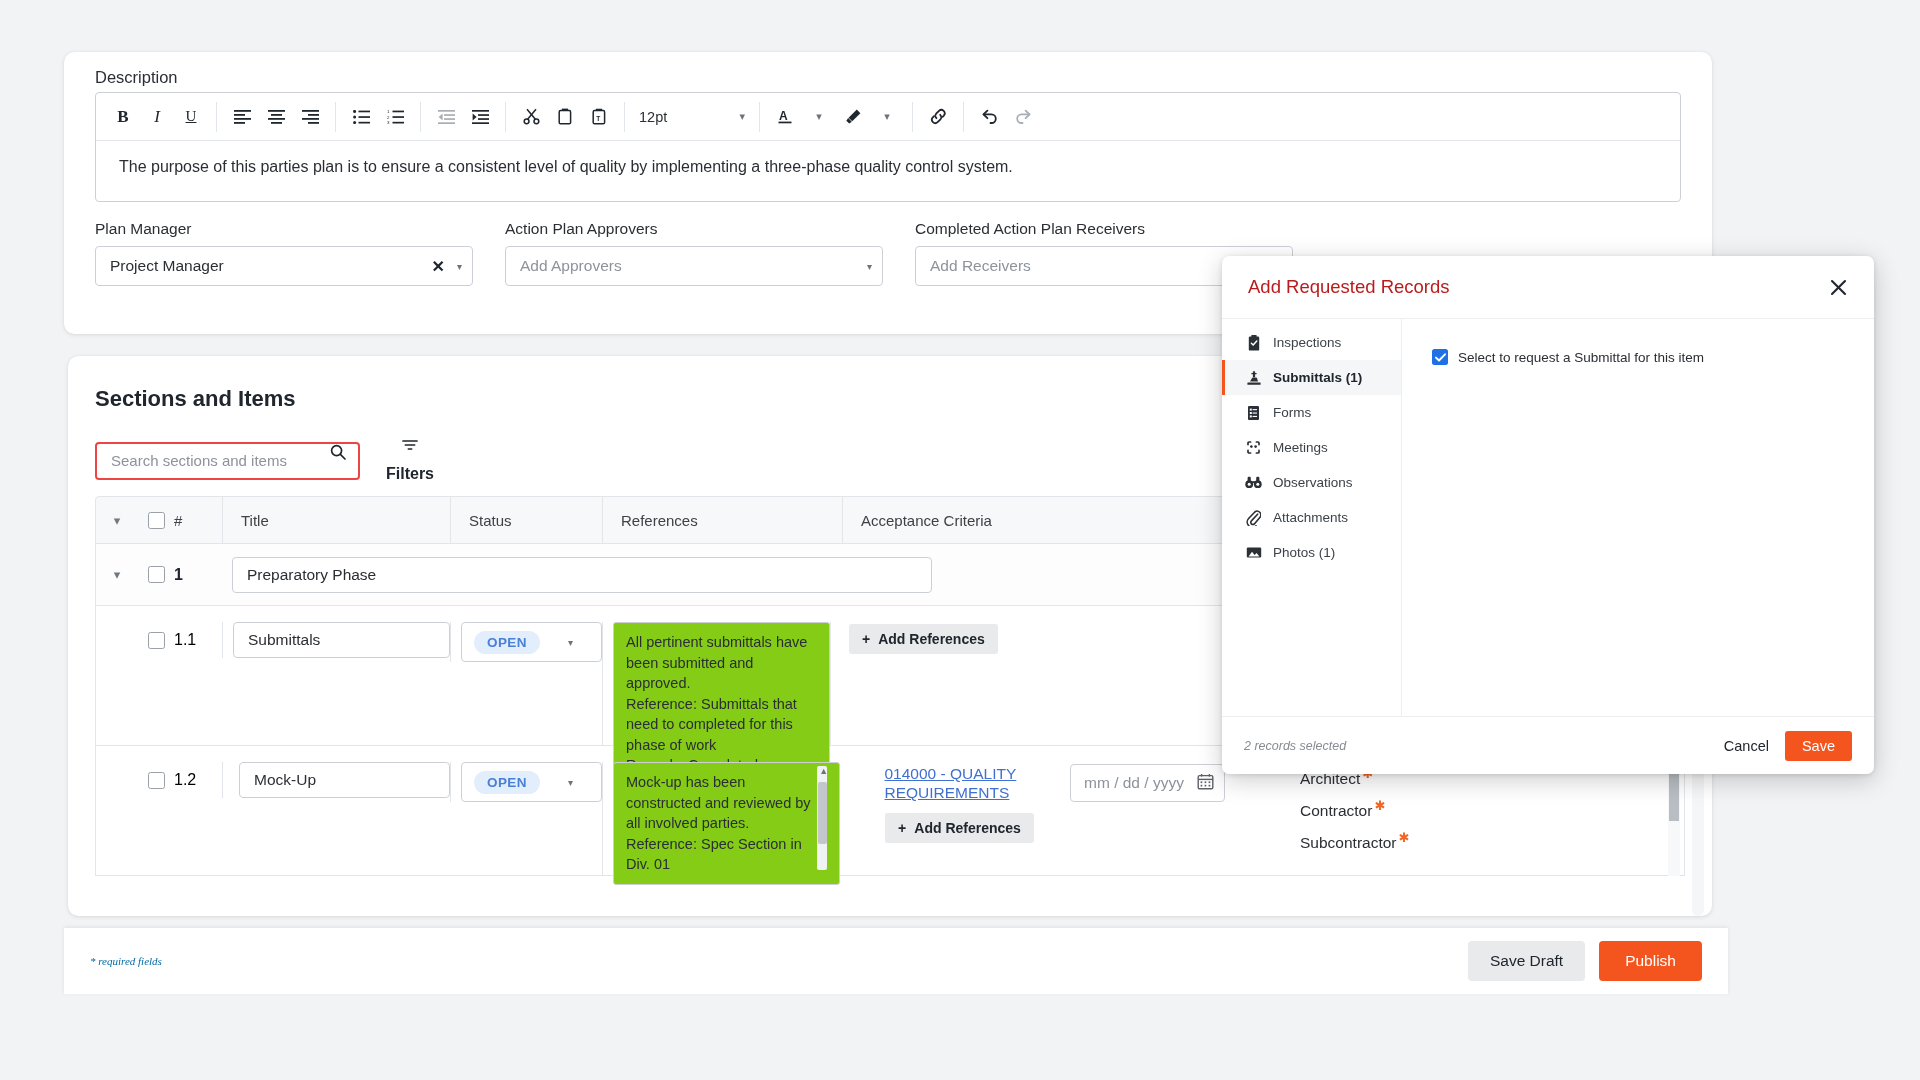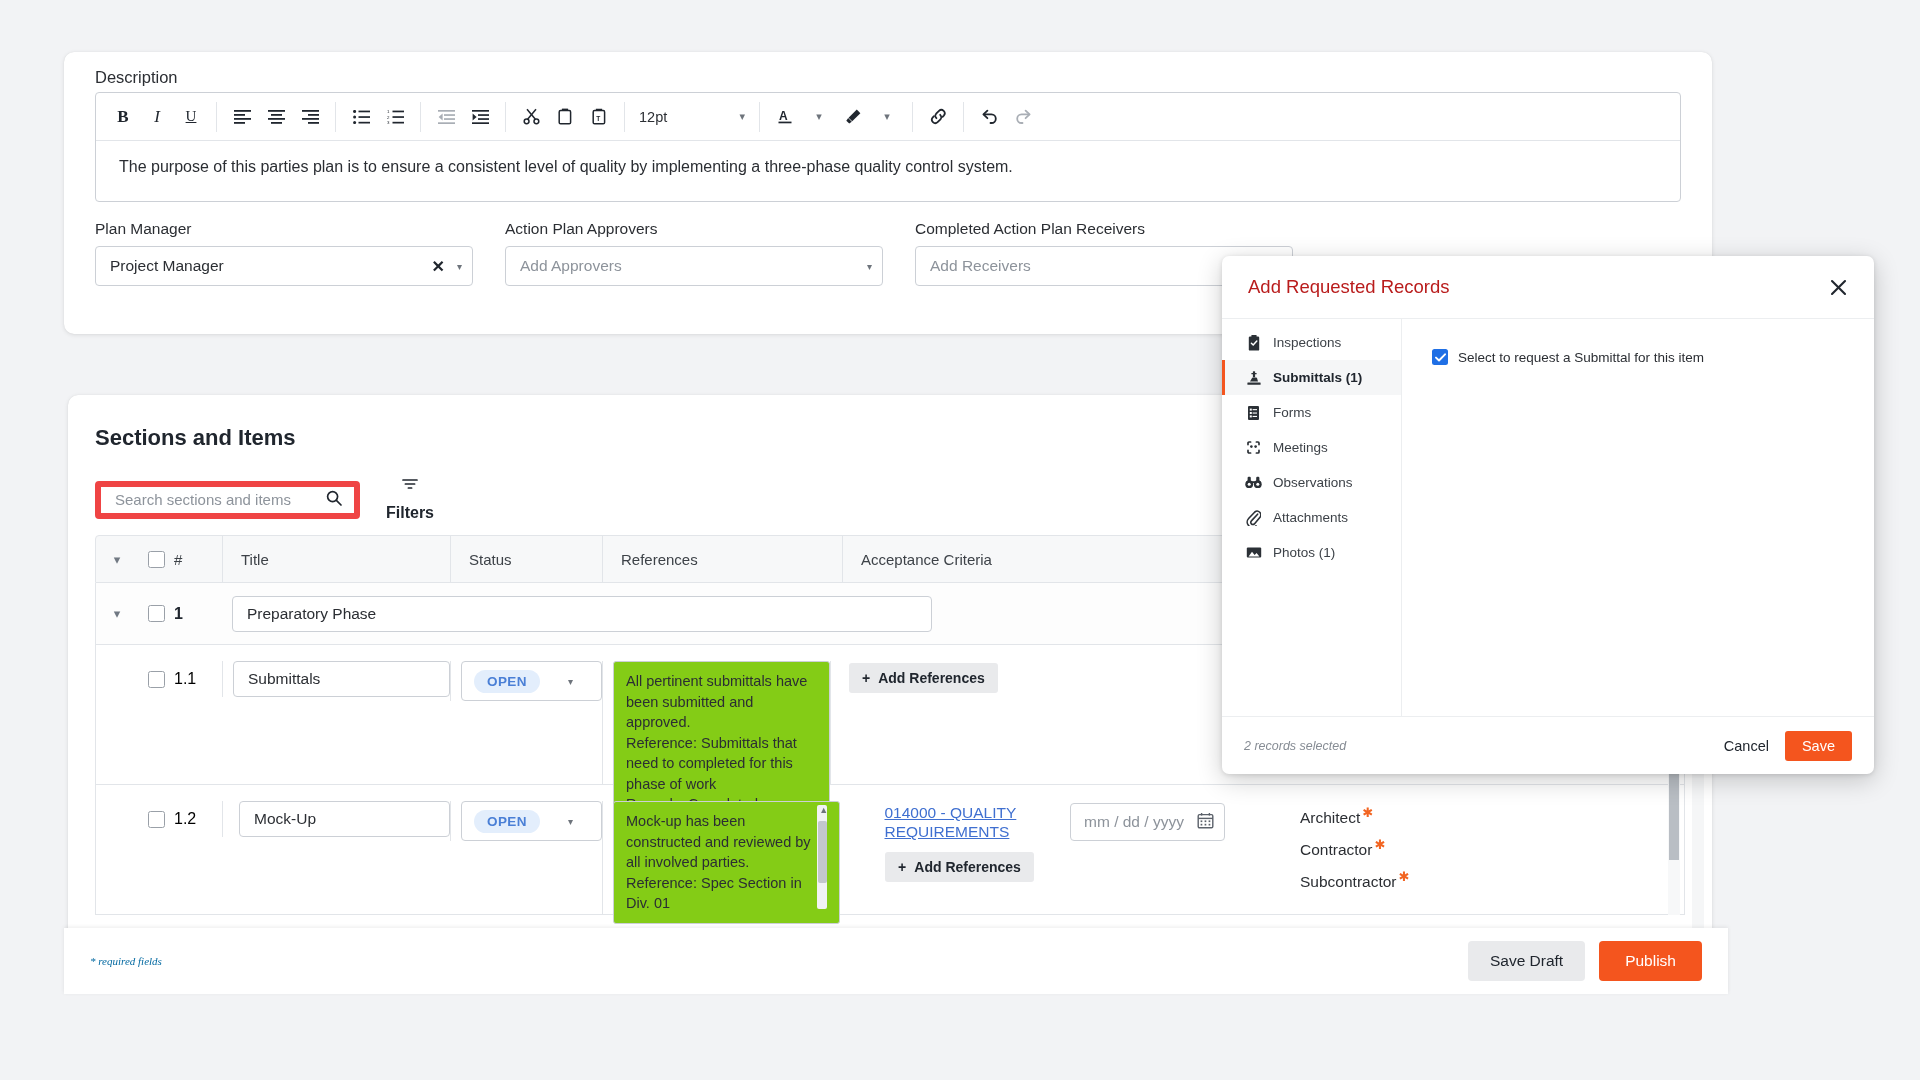--- a/index.html
+++ b/index.html
@@ -60,29 +60,29 @@
     border: 1px solid #ccd0d6; border-radius: 4px; background: #fff;
     display: flex; align-items: center; padding: 0 10px 0 14px;
     font-size: 15.5px; color: #2b2e33;
   }
   .sel.placeholder { color: #8d939b; }
   .sel .x { margin-left: auto; font-size: 16px; color: #20262e; font-weight: 700; cursor: pointer; }
   .sel .dd { margin-left: 12px; color: #6e747c; font-size: 10px; }
   .sel .dd.solo { margin-left: auto; }
 
   
-  #card-sections { left: 68px; top: 356px; width: 1644px; height: 560px; overflow: hidden; margin-top: 39px; }
+  #card-sections { left: 68px; top: 356px; width: 1644px; height: 560px; overflow: hidden; }
   #sections-title {
     position: absolute; left: 27px; top: 30px;
     font-size: 22px; font-weight: 700; color: #20262e;
   }
   .search-row { position: absolute; left: 27px; top: 82px; display: flex; align-items: center; gap: 26px; }
   .searchbox {
-    width: 265px; height: 38px; border: 6px solid #ef4444; border-radius: 4px;
-    display: flex; align-items: center; padding: 0 12px; background: #fff;
+    width: 265px; height: 38px; border: 2px solid #ef4444; border-radius: 4px;
+    display: flex; padding: 0 12px; background: #fff;
   }
   .searchbox input {
     border: 0; outline: none; width: 100%; font-size: 15px; color: #2b2e33;
     font-family: "Liberation Sans", sans-serif; background: transparent;
   }
   .searchbox input::placeholder { color: #8d939b; }
   .filters-btn {
     display: flex; align-items: center; gap: 9px;
     font-size: 16px; color: #20262e; font-weight: 600; cursor: pointer; flex-direction: column;
   }

